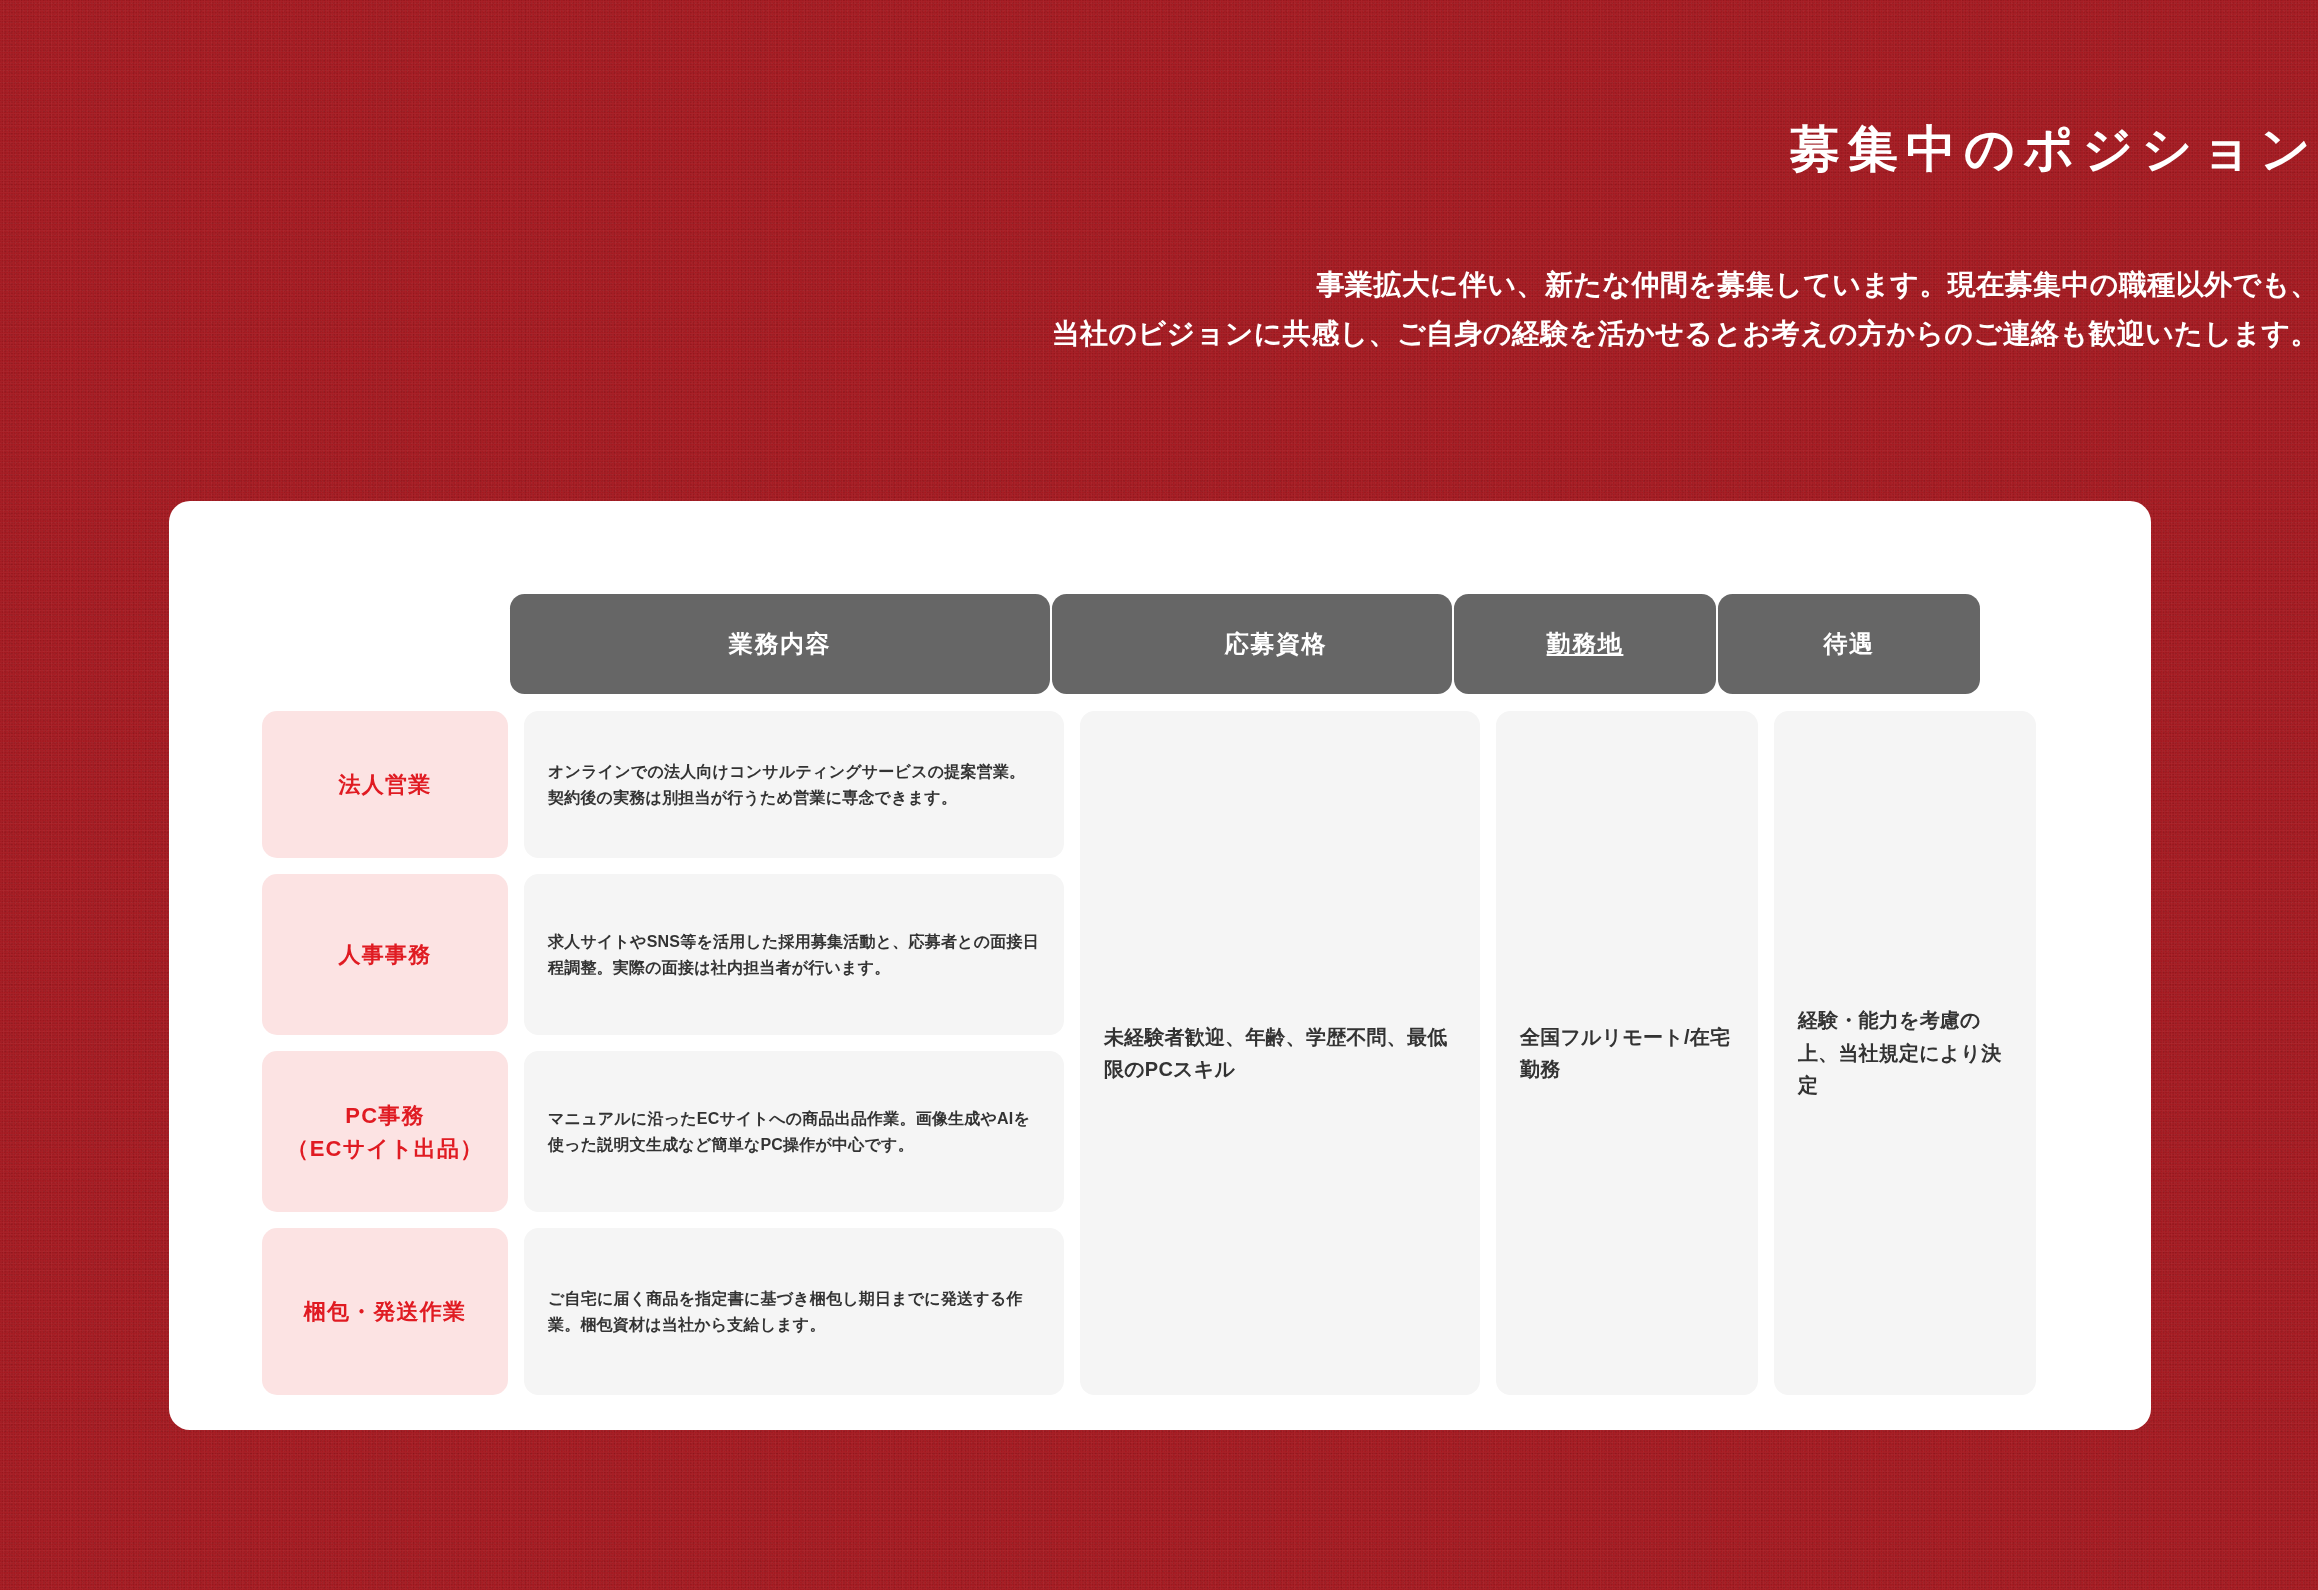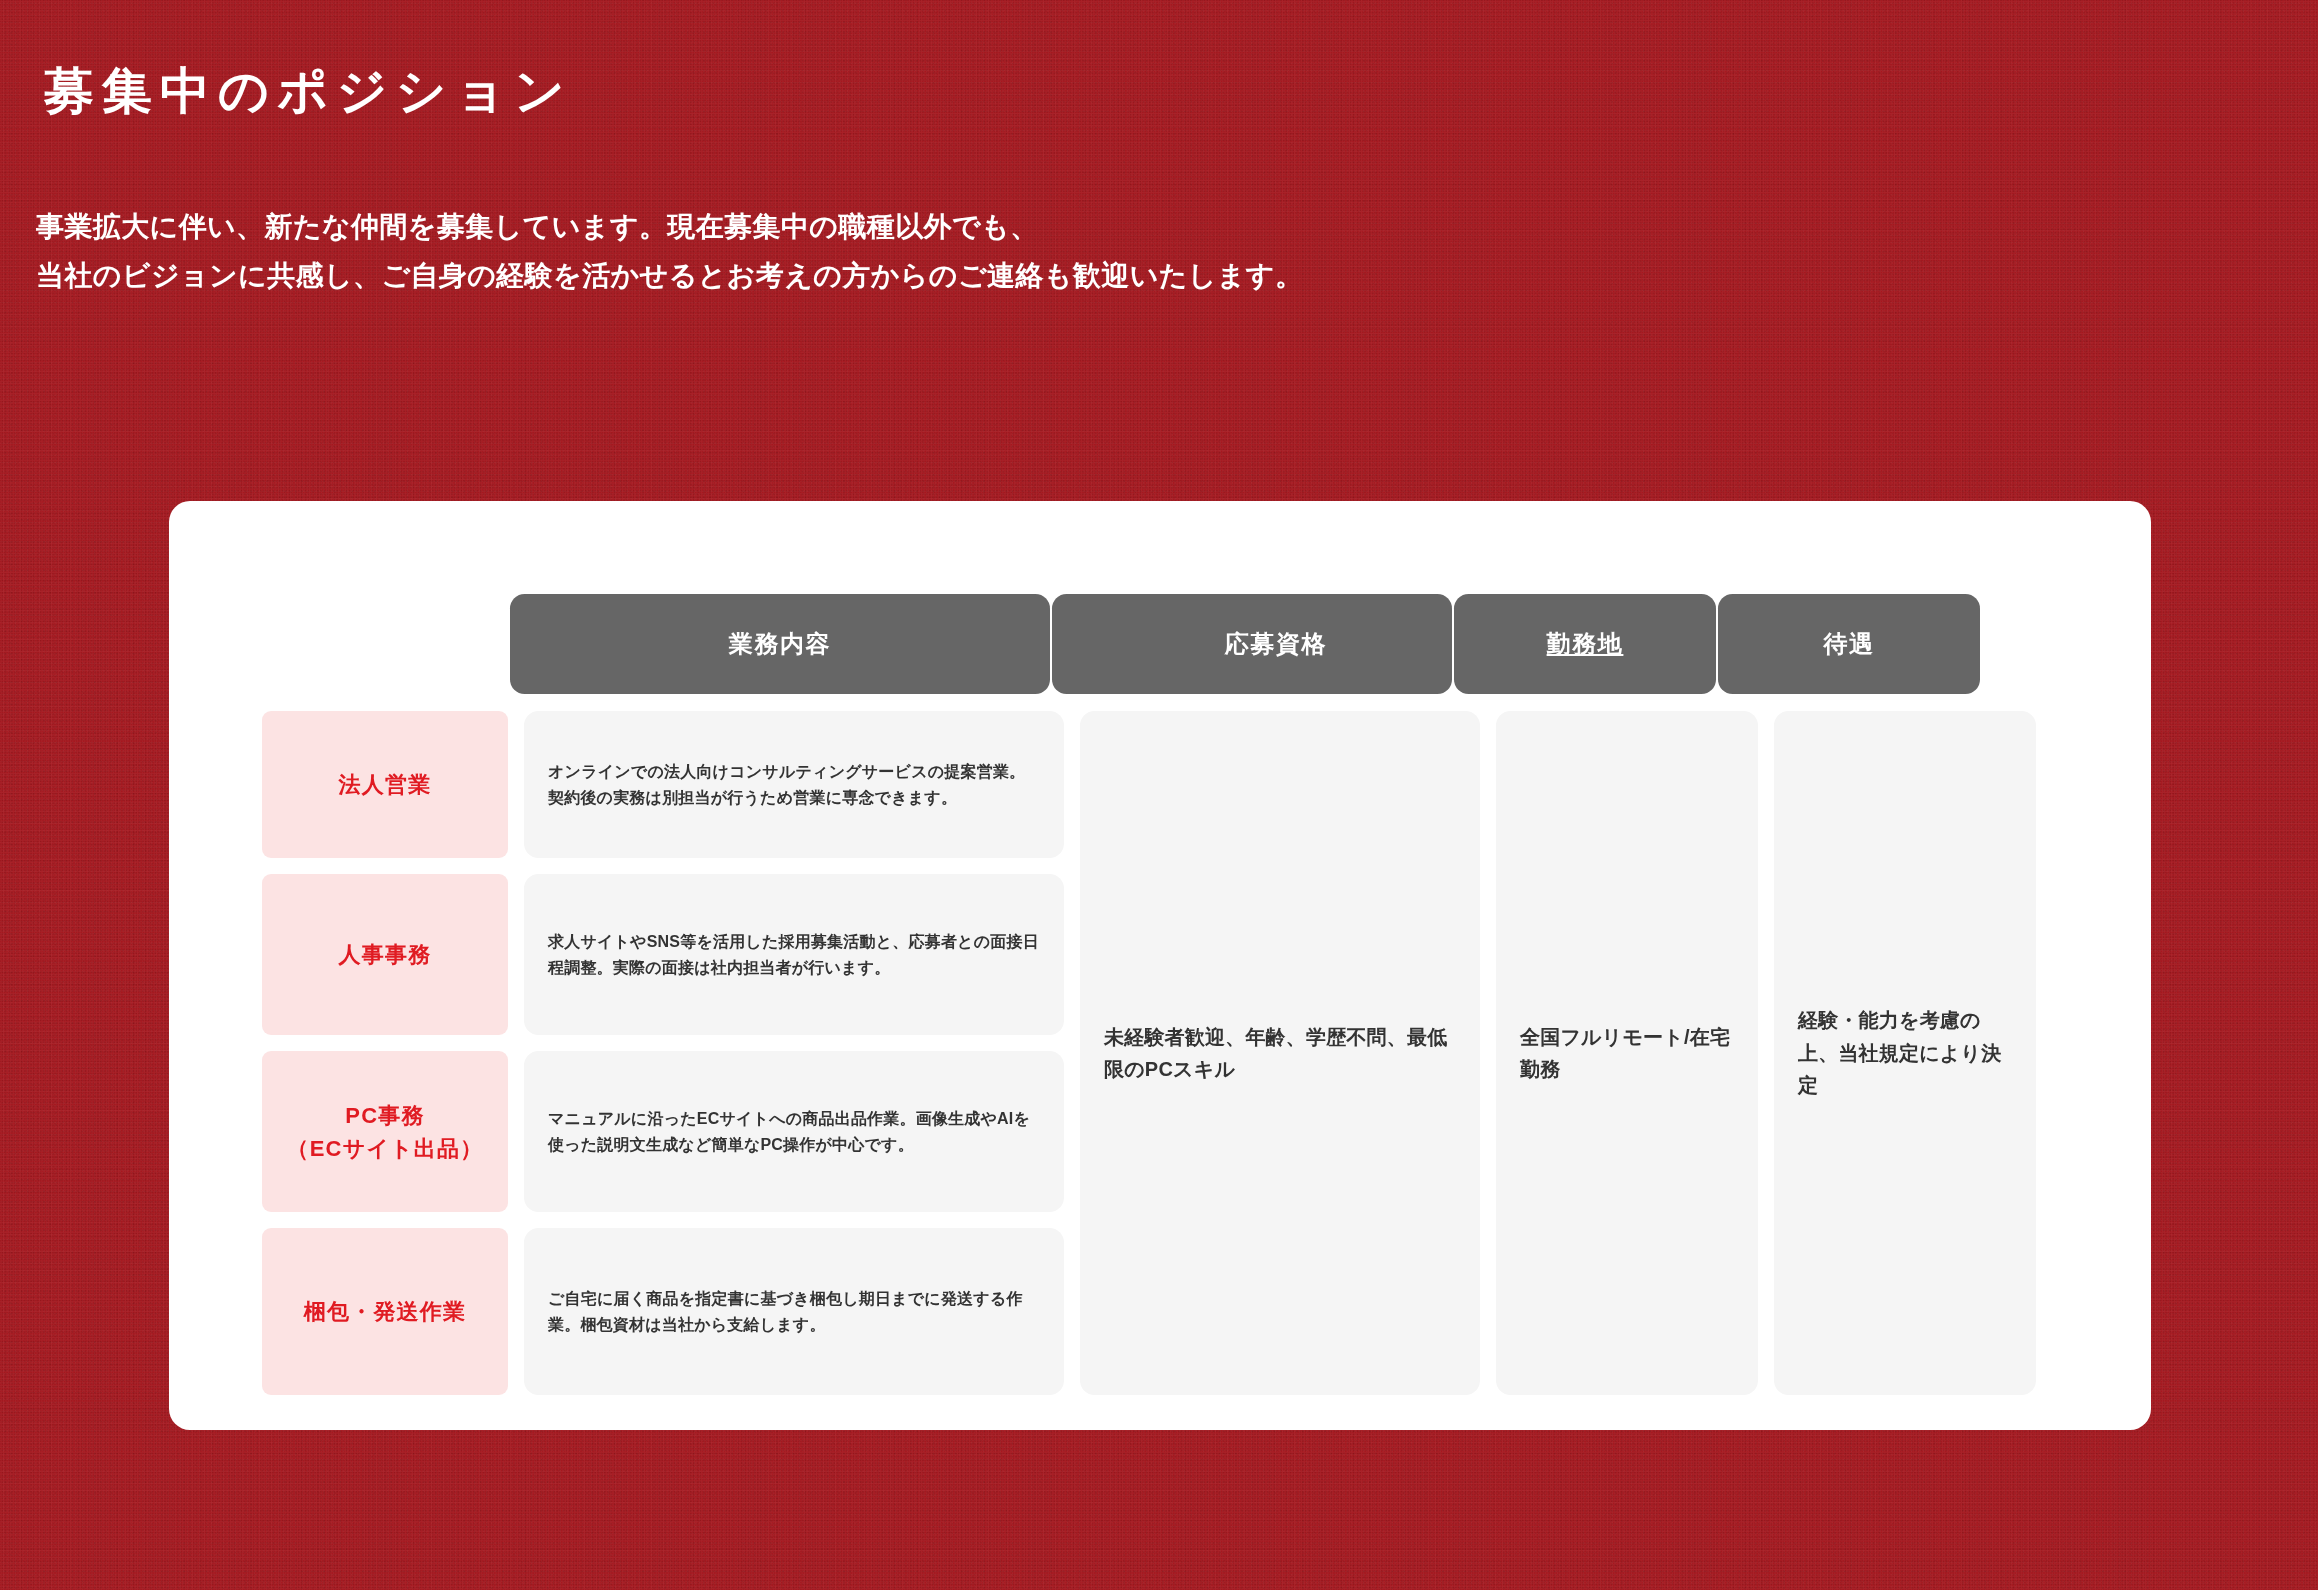--- a/index.html
+++ b/index.html
@@ -34,23 +34,22 @@
 
   #page {
     position: relative;
     z-index: 1;
     width: 2319px;
     height: 1591px;
   }
 
   
   .hero {
-    padding-top: 61px;
-    text-align: left;
-    margin-left: 36px;
+    padding-top: 119px;
+    text-align: right;
   }
 
   .hero-title {
     color: #ffffff;
     font-size: 50px;
     font-weight: bold;
     letter-spacing: 8px;
     line-height: 1.2;
     text-indent: 8px;
   }
@@ -120,21 +119,21 @@
     position: relative;
     margin-top: 17px;
     height: 684px;
   }
 
   .job-cell {
     position: absolute;
     left: 0;
     width: 246px;
     background: #FCE3E3;
-    border-radius: 9px;
+    border-radius: 15px;
     color: #E01B22;
     font-size: 22px;
     font-weight: bold;
     letter-spacing: 1.2px;
     line-height: 1.5;
     display: flex;
     align-items: center;
     justify-content: center;
     text-align: center;
   }

